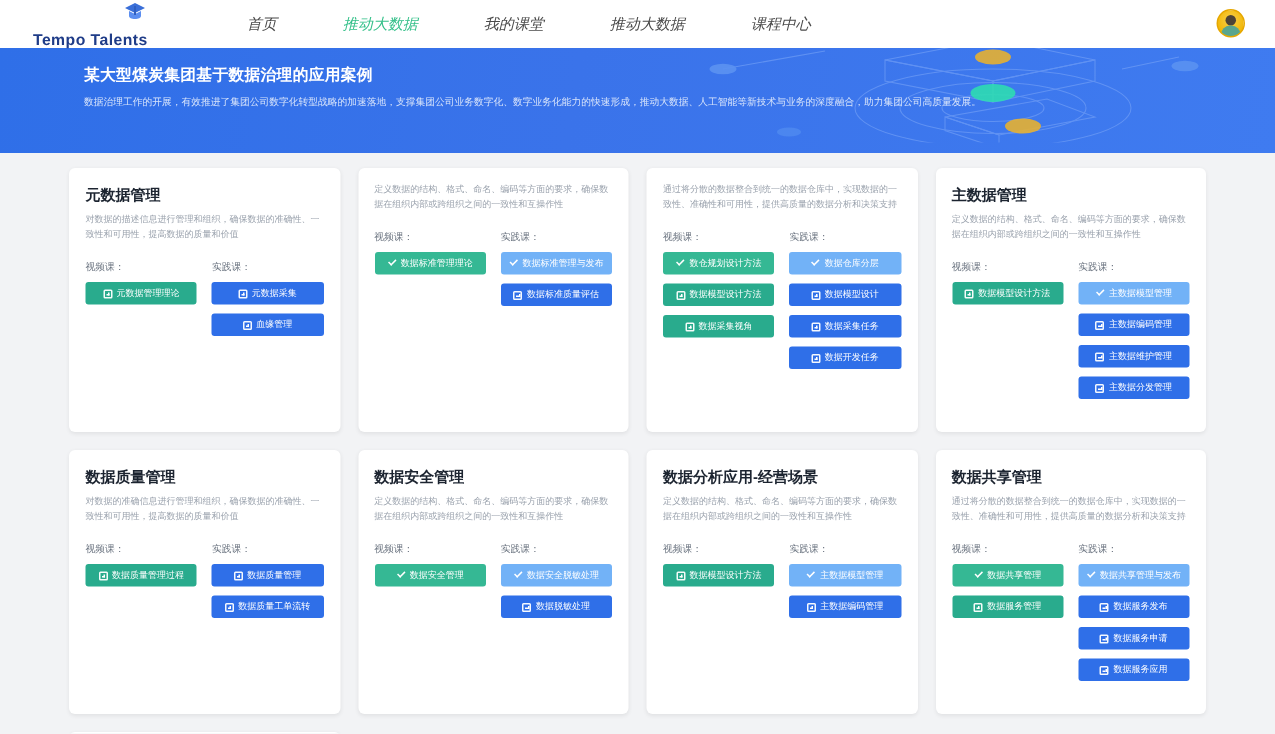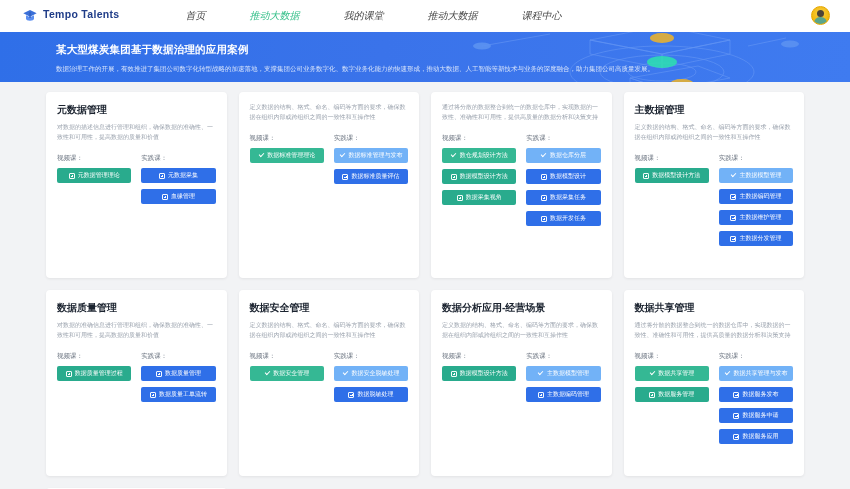--- a/index.html
+++ b/index.html
@@ -14,21 +14,21 @@
   
   .topbar {
     height: 32px;
     background: #ffffff;
     display: flex;
     align-items: center;
     padding: 0 22px;
     position: relative;
     z-index: 5;
   }
-  .brand { display: flex; align-items: flex-start; gap: 5px; }
+  .brand { display: flex; align-items: flex-end; gap: 5px; flex-direction: column; }
   .brand-logo { width: 16px; height: 16px; flex: 0 0 16px; }
   .brand-name {
     font-size: 10.5px;
     font-weight: bold;
     color: #1f3c88;
     letter-spacing: .3px;
     white-space: nowrap;
   }
   .nav { display: flex; align-items: center; margin-left: 44px; font-style: italic; }
   .nav-item {
@@ -64,21 +64,21 @@
     position: absolute;
     left: 50%; bottom: 0;
     width: 13px; height: 7px;
     margin-left: -6.5px;
     border-radius: 6px 6px 0 0;
     background: #5aa58d;
   }
 
   
   .banner {
-    height: 50px;
+    height: 70px;
     background: linear-gradient(100deg, #2f6fe8 0%, #3a73ea 45%, #3f7bf0 100%);
     position: relative;
     overflow: hidden;
   }
   .banner-art { position: absolute; right: 0; top: 0; width: 420px; height: 63px; opacity: .95; }
   .banner-text { position: relative; z-index: 2; padding: 11px 0 0 56px; }
   .banner-title {
     color: #ffffff;
     font-size: 10.5px;
     font-weight: bold;
@@ -95,21 +95,21 @@
   
   .grid {
     padding: 10px 46px 0 46px;
     display: grid;
     grid-template-columns: repeat(4, 1fr);
     gap: 12px 12px;
   }
   .card {
     background: #ffffff;
     border-radius: 4px;
-    padding: 11px 11px 26px 11px;
+    padding: 11px 11px 16px 11px;
     box-shadow: 0 1px 3px rgba(0,0,0,.07);
     min-height: 158px;
   }
   .card-title {
     font-size: 10px;
     font-weight: bold;
     color: #1c2430;
     margin-bottom: 6px;
   }
   .card-desc {

